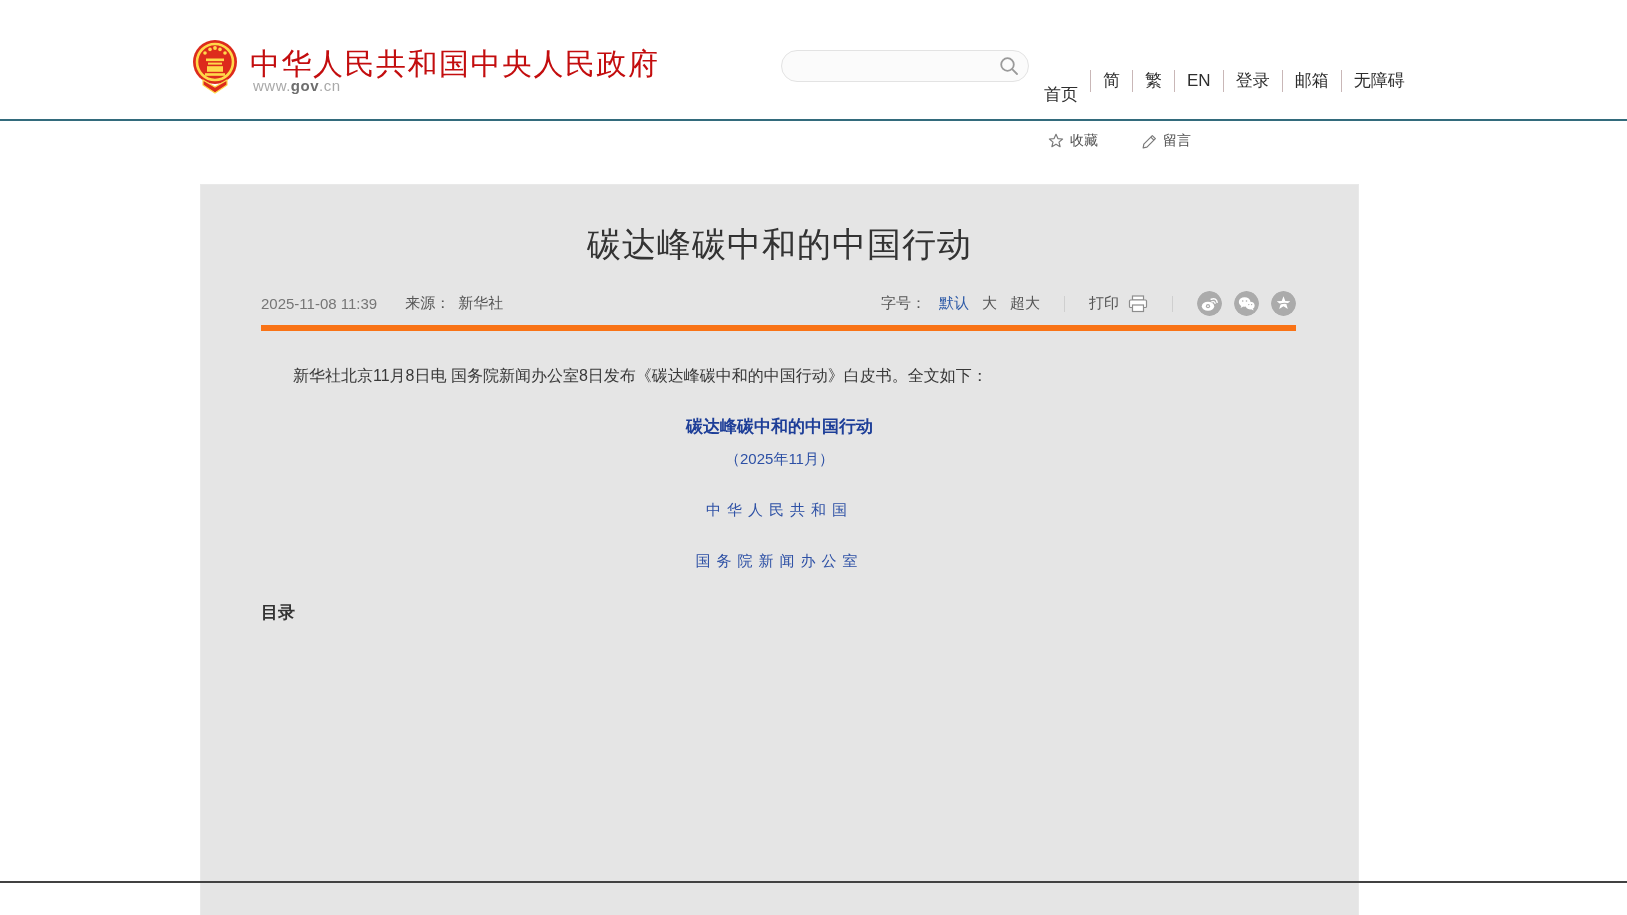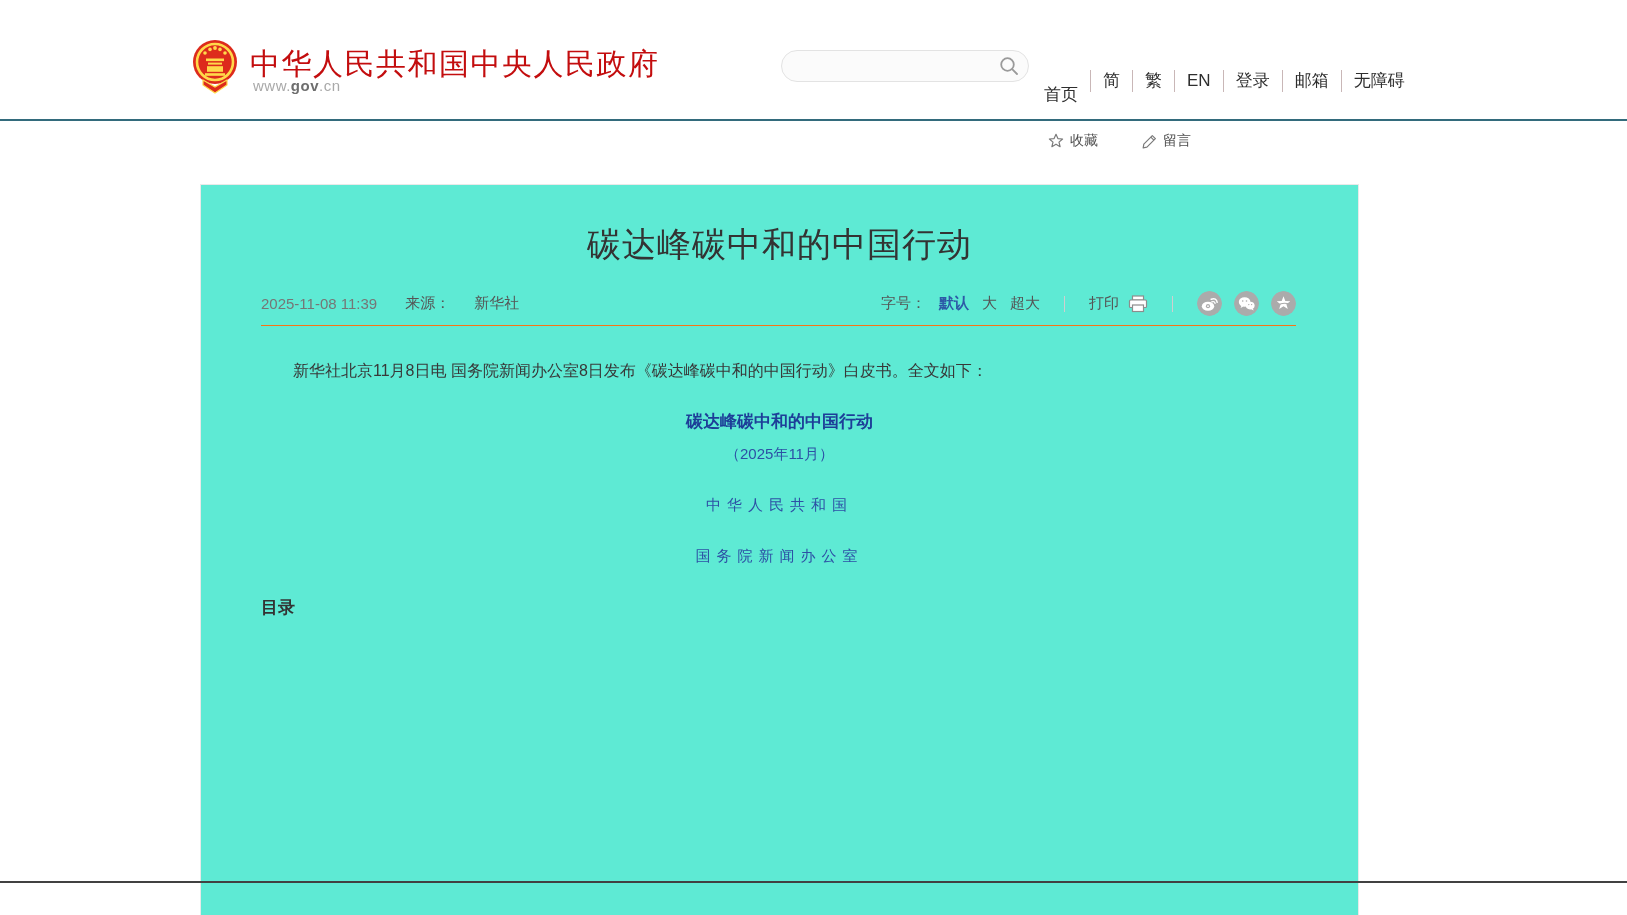--- a/index.html
+++ b/index.html
@@ -22,31 +22,31 @@
                 background:transparent;outline:none;font-size:15px;color:#333;}
   .search .mag{position:absolute;right:9px;top:5px;cursor:pointer;}
   .nav{position:absolute;left:1044px;top:55px;display:flex;align-items:center;}
   .nav span{font-size:17px;color:#2e2e2e;padding:1px 12px;cursor:pointer;white-space:nowrap;line-height:20px;}
   .nav span + span{border-left:1px solid #c9b7b7;}
   .nav span:first-child{padding-left:0;margin-top:29px;}
   
   .quickbar{position:absolute;top:132px;left:1048px;display:flex;gap:44px;align-items:center;}
   .quickbar .item{display:flex;align-items:center;gap:6px;font-size:14px;color:#4f4f4f;cursor:pointer;}
   
-  .card{position:absolute;left:200px;top:184px;width:1159px;height:731px;background:#5eead4;
+  .card{position:absolute;left:200px;top:184px;width:1159px;height:731px;background:#e5e5e5;
         border:1px solid #e9e9e9;border-bottom:none;box-sizing:border-box;}
   .art-title{margin:37px 40px 0 40px;text-align:center;font-size:34px;color:#333;
              font-weight:500;letter-spacing:1px;line-height:45px;}
   .meta{margin:24px 62px 0 60px;display:flex;justify-content:space-between;align-items:center;
-        padding-bottom:9px;border-bottom:1px solid #f97316;}
+        padding-bottom:9px;border-bottom:6px solid #f97316;}
   .meta-left{display:flex;align-items:center;gap:28px;font-size:15px;color:#767676;}
-  .meta-left .src{display:flex;gap:24px;color:#555;text-align:right;}
+  .meta-left .src{display:flex;gap:8px;color:#555;text-align:right;}
   .meta-right{display:flex;align-items:center;font-size:15px;color:#555;}
   .fs-opt{cursor:pointer;margin-left:13px;}
-  .fs-default{color:#2d5aa7;font-weight:bold;}
+  .fs-default{color:#2d5aa7;font-weight:normal;}
   .vsep{width:1px;height:16px;background:#cfcfcf;margin:0 24px;}
   .printbtn{display:flex;align-items:center;gap:9px;cursor:pointer;}
   .share{display:flex;gap:12px;align-items:center;}
   .share .circ{width:25px;height:25px;border-radius:50%;cursor:pointer;display:block;}
   
   .bodytext{padding:0 60px;}
   .intro{margin:31px 0 0 0;text-indent:2em;font-size:16px;color:#383838;line-height:27px;}
   .doc-title{margin:26px 0 0 0;text-align:center;font-size:17px;font-weight:bold;color:#1d3e98;}
   .doc-line{margin:12px 0 0 0;text-align:center;font-size:15px;color:#2d50a5;}
   .doc-kai{font-family:"Liberation Serif","DejaVu Serif",serif;letter-spacing:6px;margin-top:32px;}

